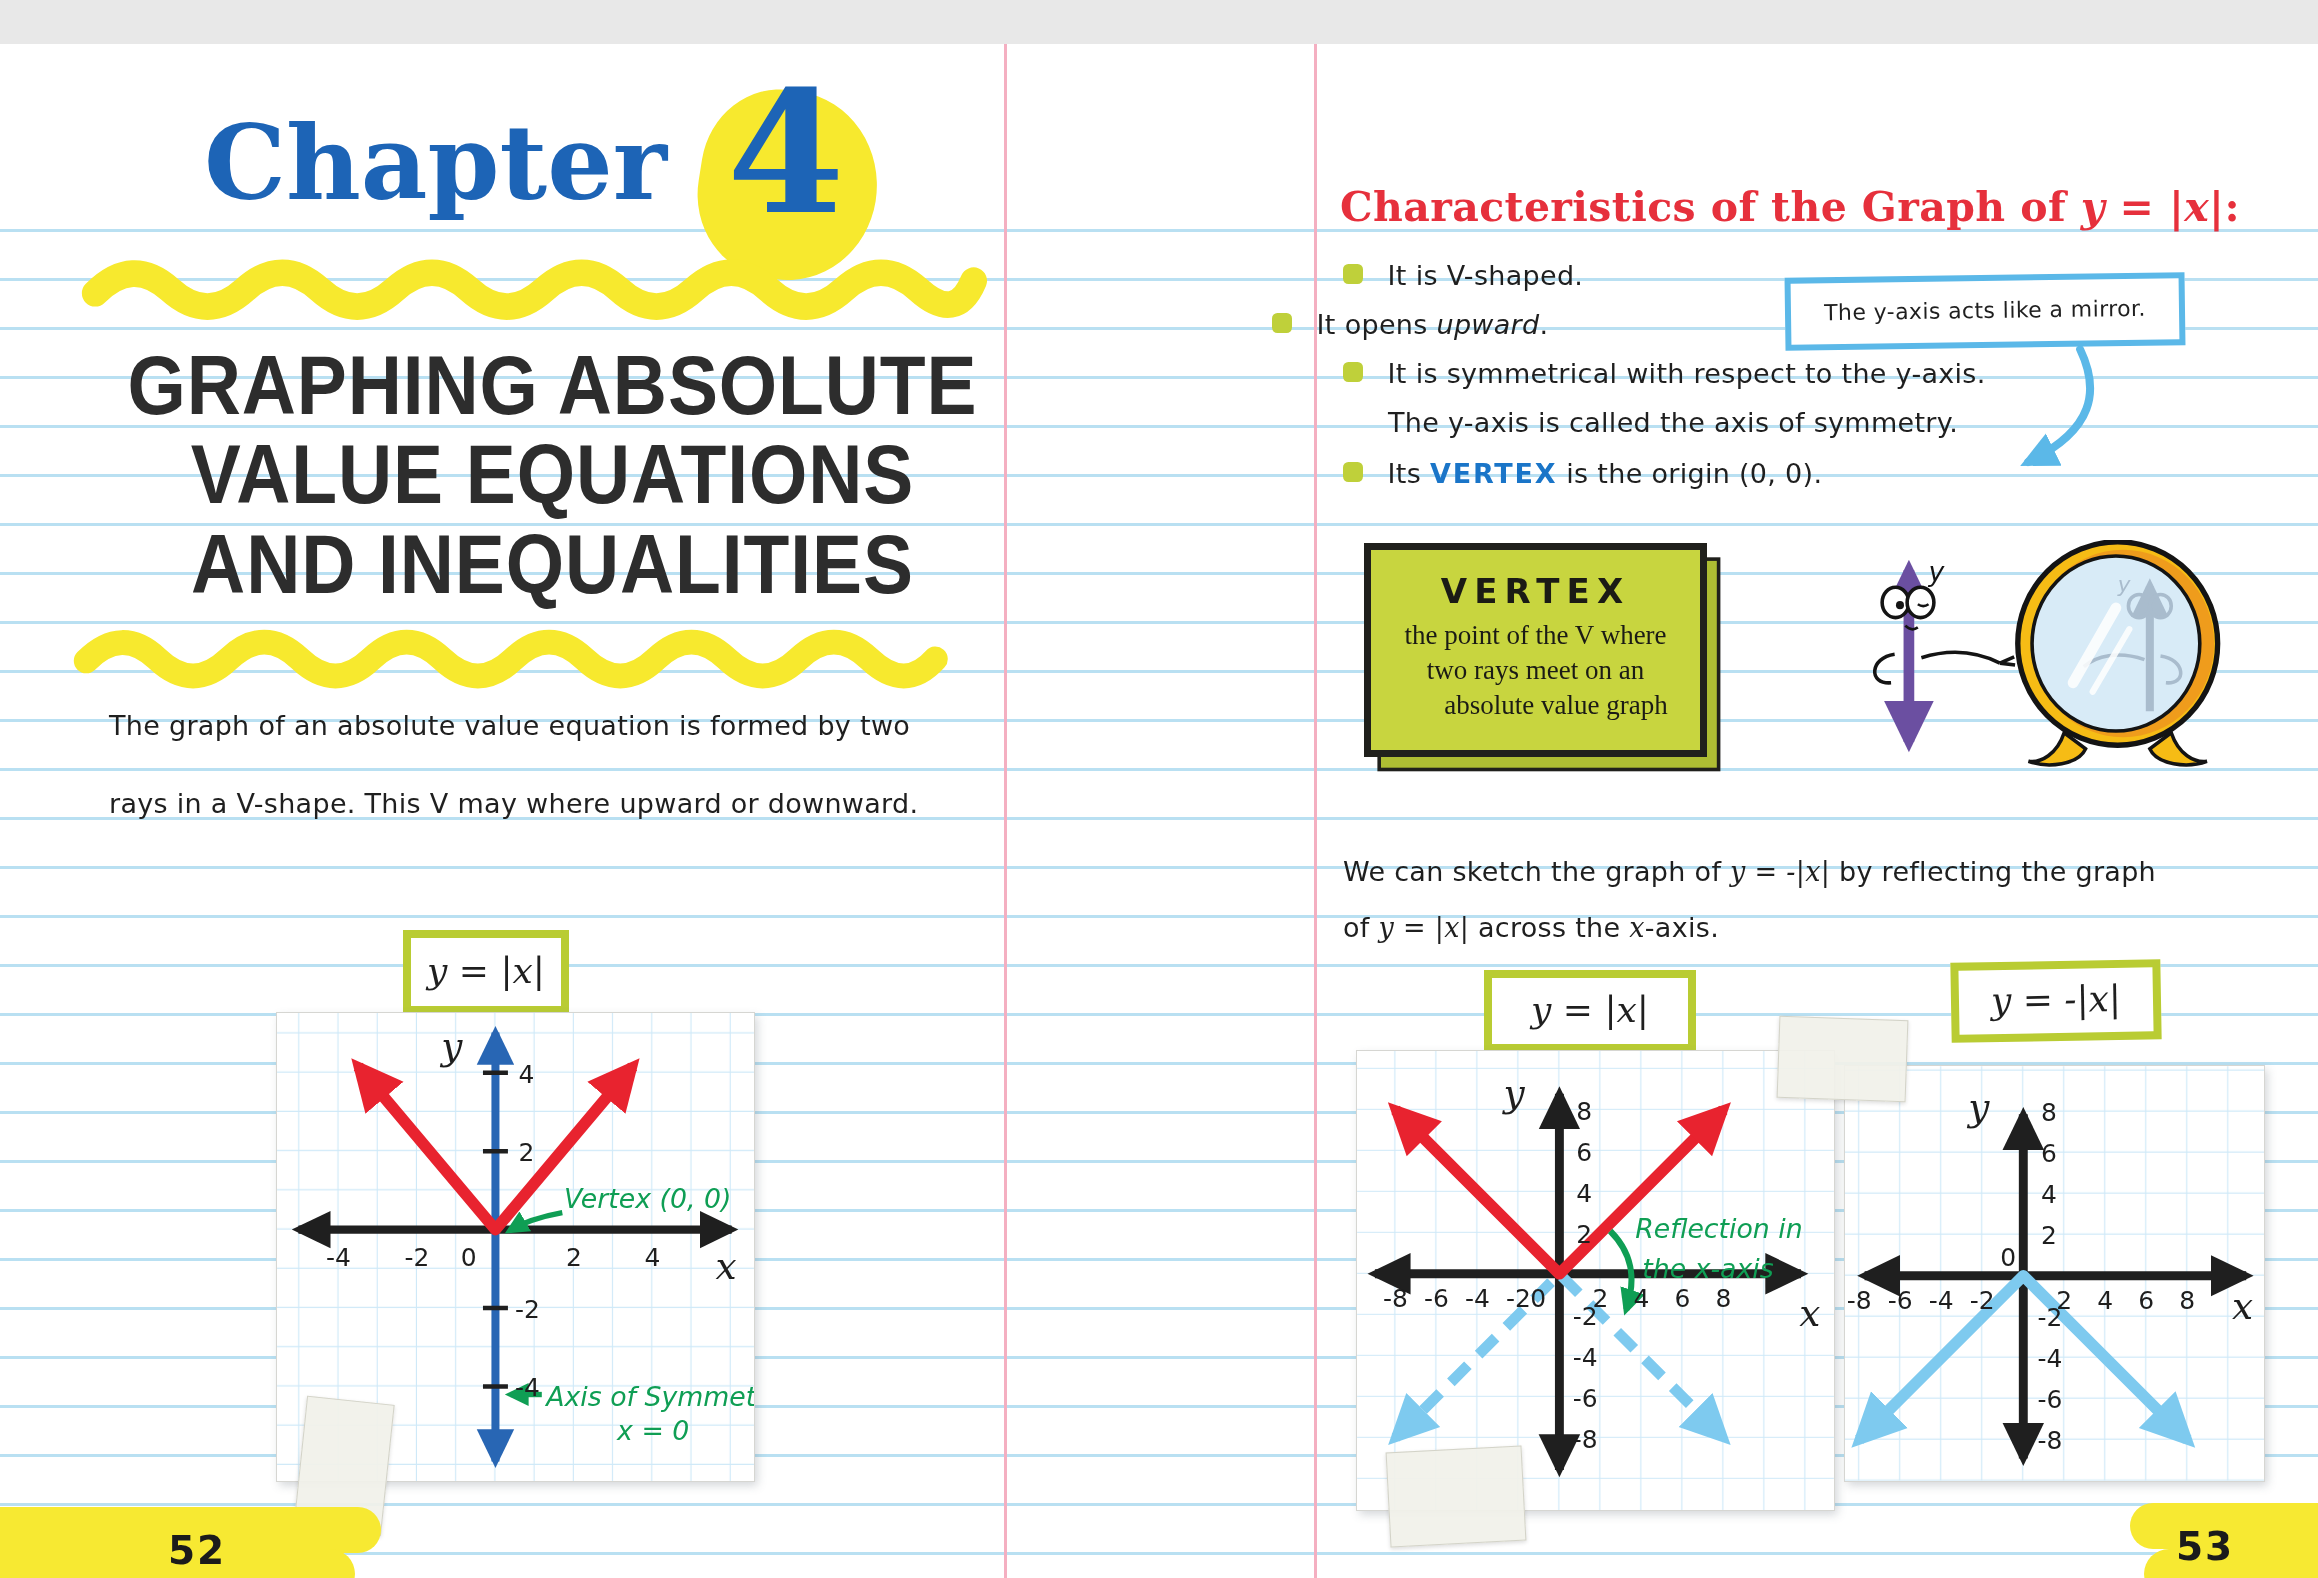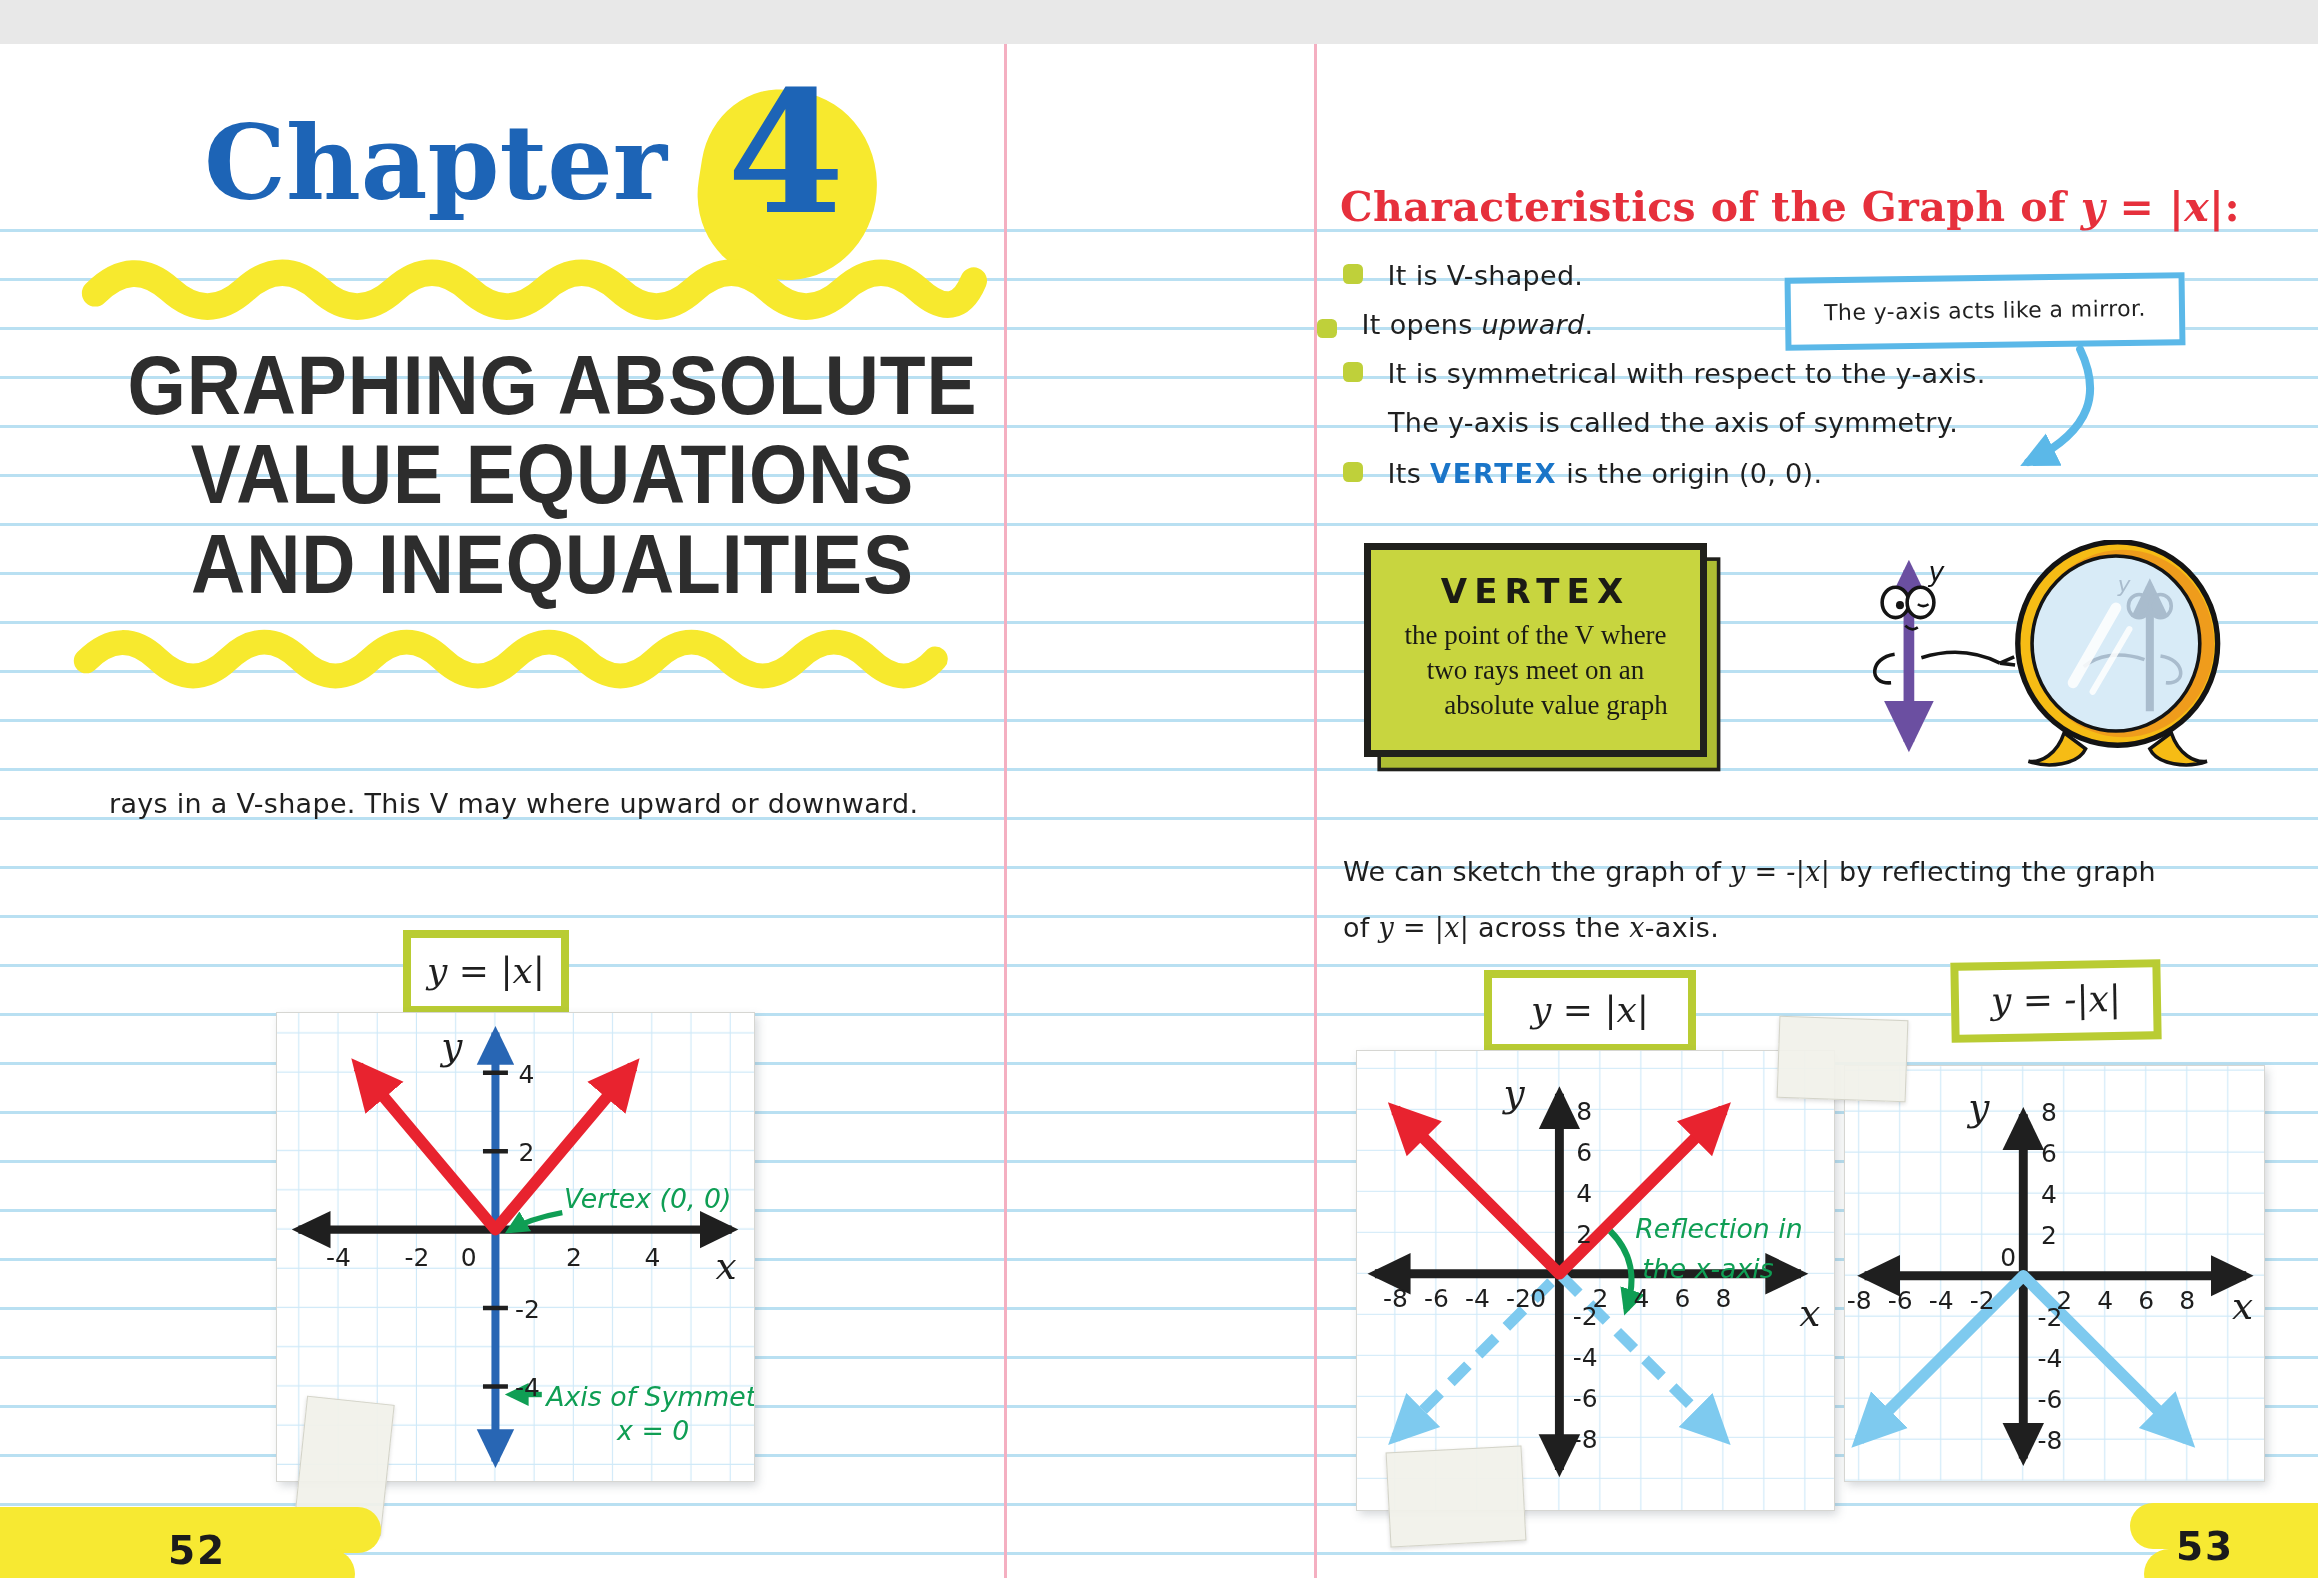--- a/index.html
+++ b/index.html
@@ -74,20 +74,21 @@
   </svg>
 
   <div class="big-title" style="top:294px;">GRAPHING ABSOLUTE</div>
   <div class="big-title" style="top:383px;">VALUE EQUATIONS</div>
   <div class="big-title" style="top:473px;">AND INEQUALITIES</div>
 
   <svg class="abs" style="left:62px;top:567px;" width="910" height="89" viewBox="0 0 1020 100">
     <path d="M26,56 Q66,16 106,54 T186,54 T266,54 T346,54 T426,54 T506,54 T586,54 T666,54 T746,54 T826,54 T906,54 T980,54" fill="none" stroke="#f7e92e" stroke-width="28" stroke-linecap="round"></path>
   </svg>
 
+  <div class="abs body-text" style="left:109px;top:662px;">The graph of an absolute value equation is formed by two</div>
   <div class="abs body-text" style="left:109px;top:740px;">rays in a V-shape. This V may where upward or downward.</div>
 
 
   <div class="eq-box" style="left:403px;top:886px;width:150px;height:68px;line-height:66px;">y = |x|</div>
 
   <div class="sheet" style="left:276px;top:968px;width:477px;height:468px;">
     <svg width="477" height="468" viewBox="0 0 535 525">
       <defs>
         <pattern id="p1" width="44" height="44" x="25" y="23" patternUnits="userSpaceOnUse">
           <path d="M44,0 V44 M0,44 H44" stroke="#cfe9f8" stroke-width="2.5" fill="none"></path>
@@ -136,21 +137,21 @@
   <div class="page-num" style="left:168px;top:1484px;">52</div>
 
   <div class="heading">
     <span>Characteristics of the Graph of </span><span class="math">y = |x|</span><span>:</span>
   </div>
 
   <div class="bullet-row" style="left:1343px;top:212px;">
     <span class="bullet-sq"></span>
     <span class="body-text">It is V-shaped.</span>
   </div>
-  <div class="bullet-row" style="left:1317px;top:261px;align-items:center;">
+  <div class="bullet-row" style="left:1272px;top:261px;">
     <span class="bullet-sq"></span>
     <span class="body-text"><span>It opens </span><span class="em">upward</span><span>.</span></span>
   </div>
   <div class="bullet-row" style="left:1343px;top:310px;">
     <span class="bullet-sq"></span>
     <span class="body-text">It is symmetrical with respect to the y-axis.</span>
   </div>
   <div class="abs body-text" style="left:1388px;top:359px;">The y-axis is called the axis of symmetry.</div>
   <div class="bullet-row" style="left:1343px;top:410px;">
     <span class="bullet-sq"></span>

